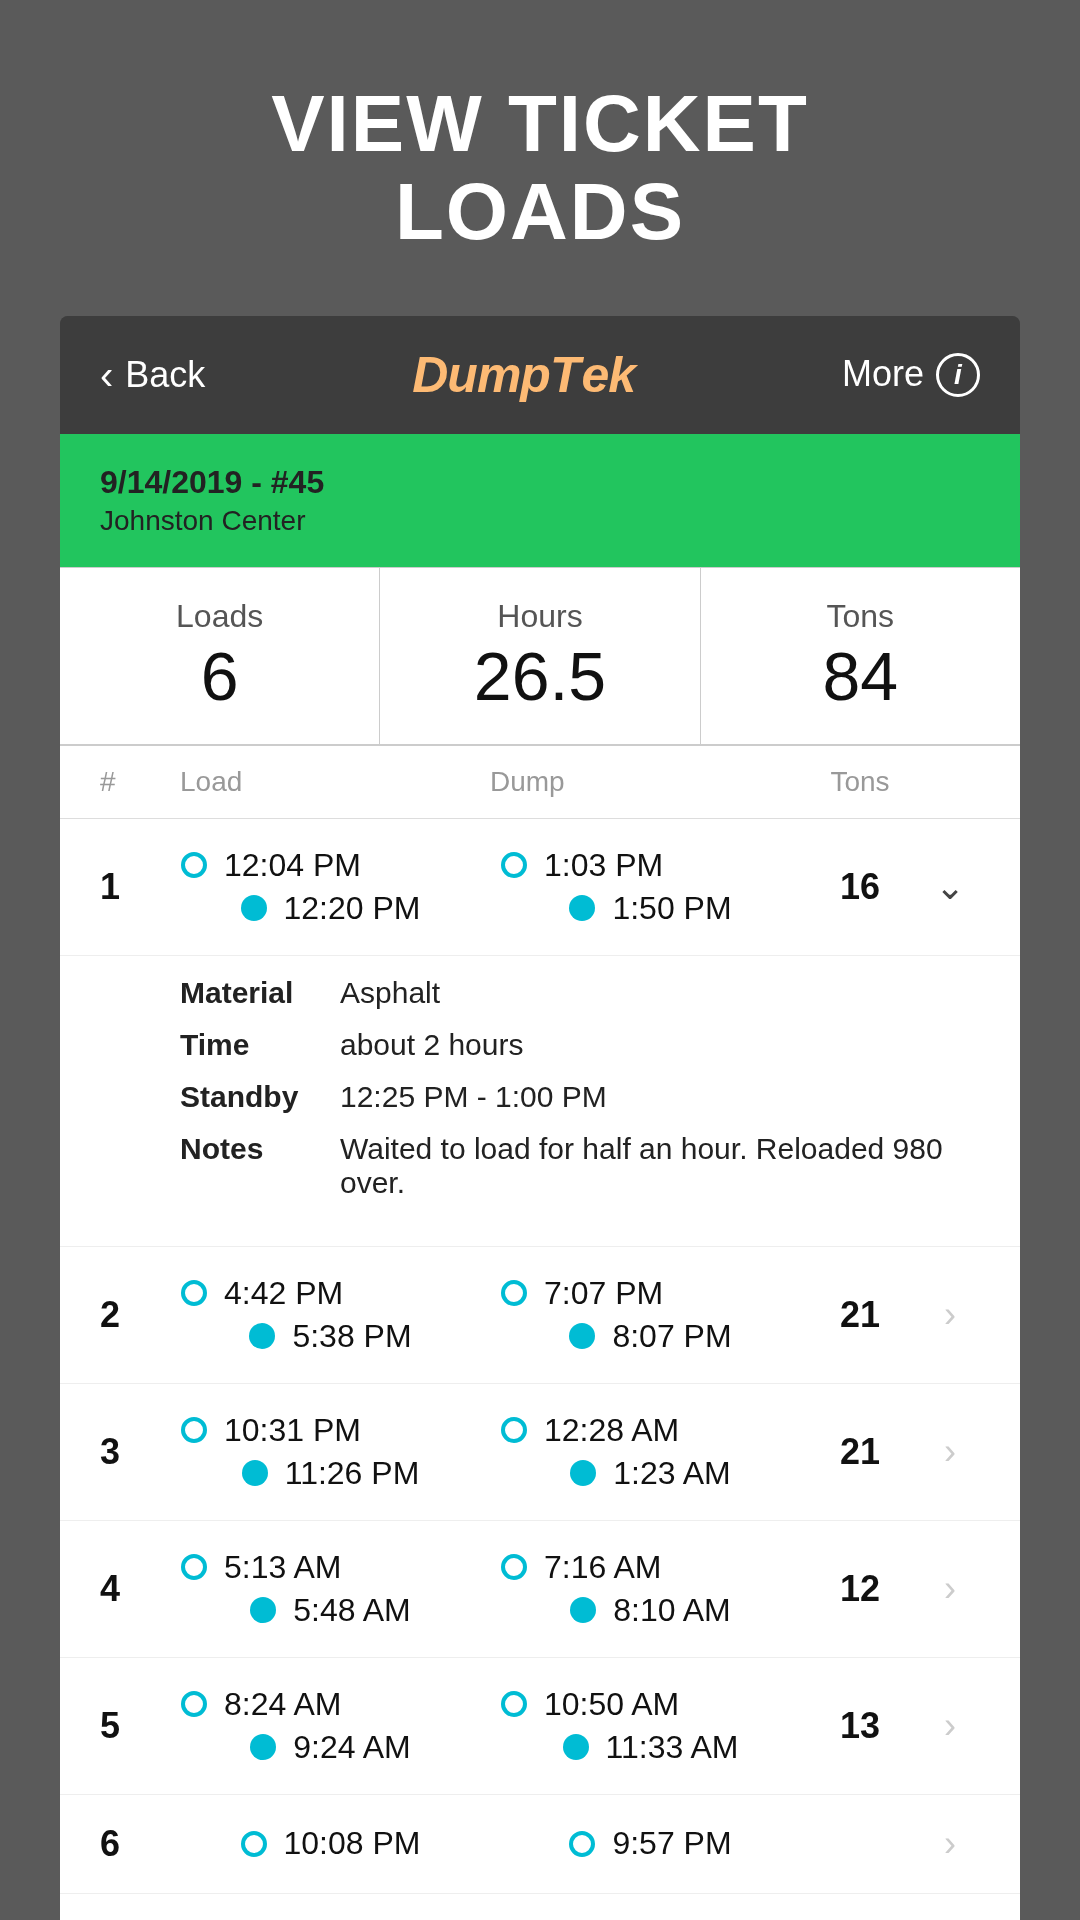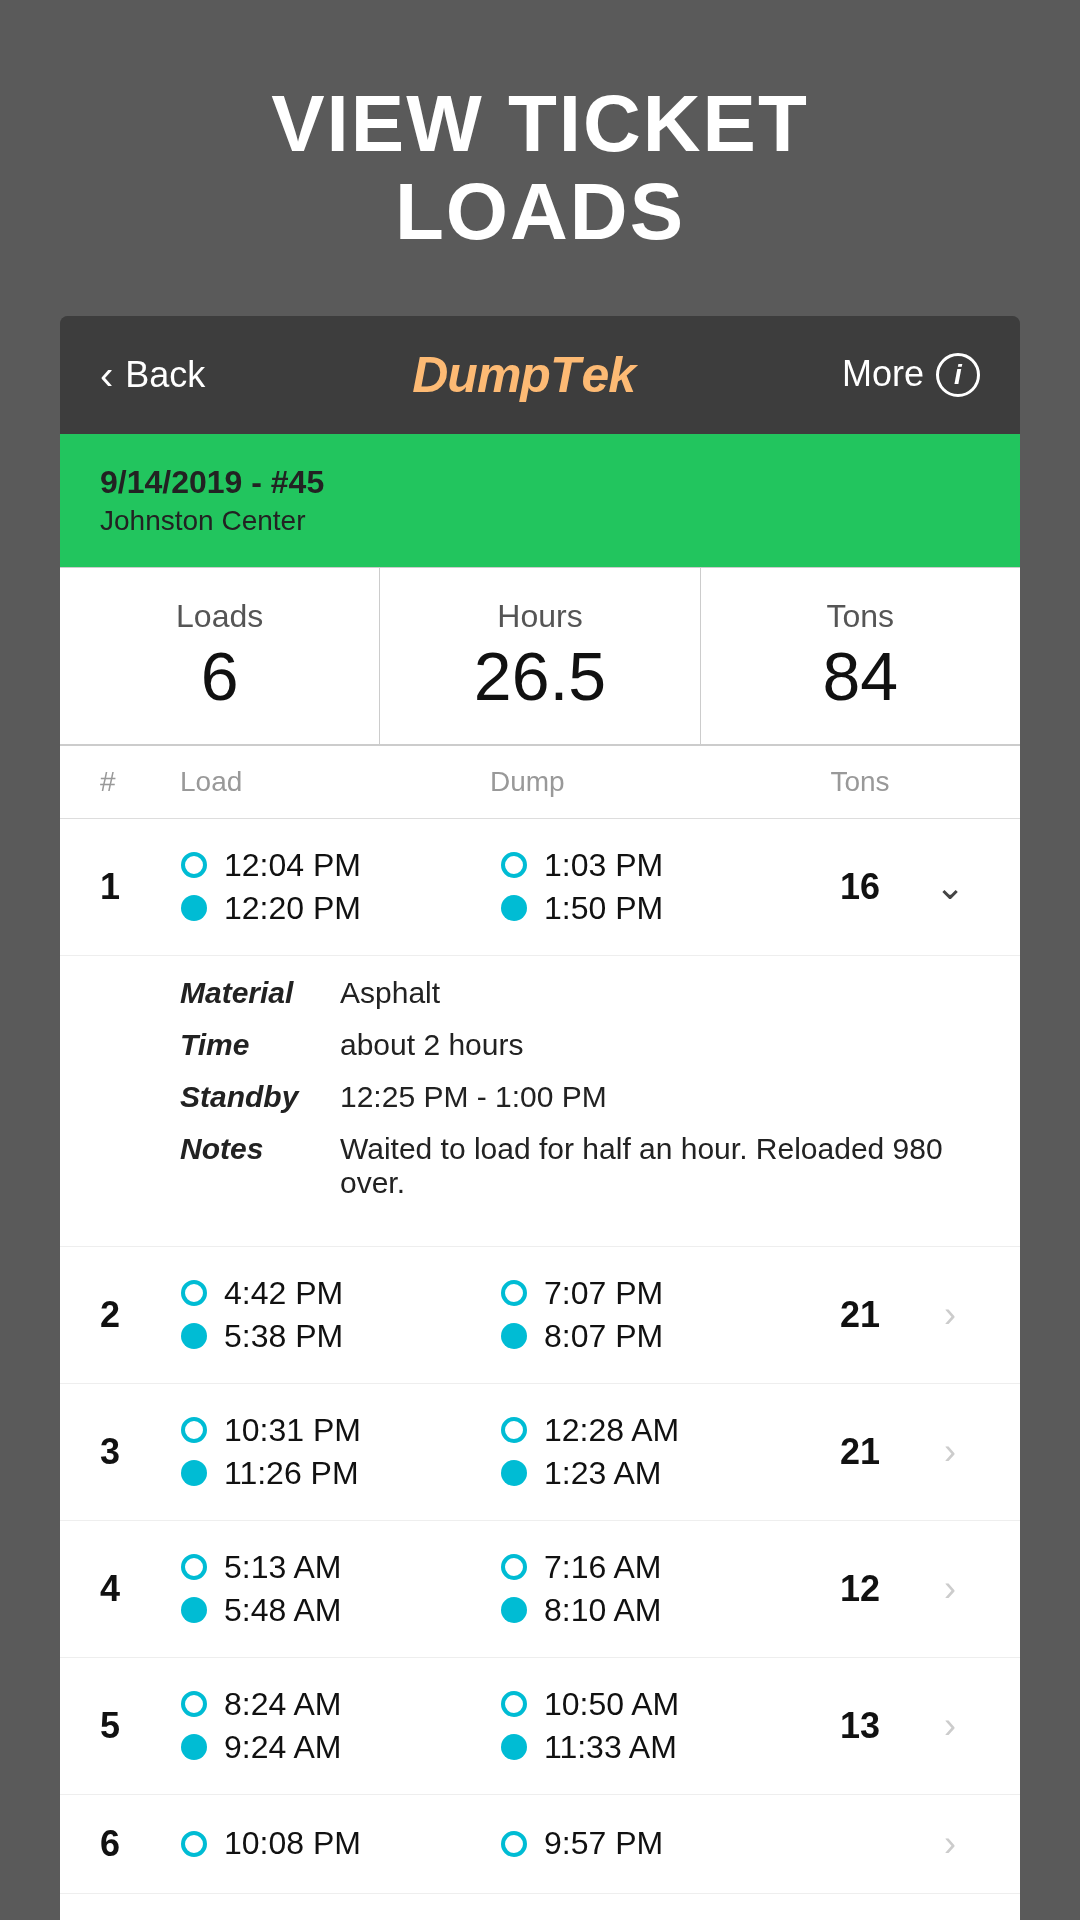--- a/index.html
+++ b/index.html
@@ -191,20 +191,21 @@
       padding-left: 20px;
     }
     .time-entry {
       display: flex;
       align-items: center;
       gap: 16px;
       margin-bottom: 6px;
     }
     .time-entry:last-child {
       margin-bottom: 0;
+      justify-content: center;
     }
     .dot-container {
       width: 28px;
       display: flex;
       align-items: center;
       justify-content: center;
     }
     .dot-open {
       width: 26px;
       height: 26px;
@@ -256,21 +257,20 @@
     .detail-row:last-child {
       margin-bottom: 16px;
       justify-content: space-between;
     }
     .detail-key {
       font-size: 30px;
       font-weight: 700;
       color: #222222;
       width: 160px;
       flex-shrink: 0;
-      font-style: italic;
     }
     .detail-val {
       font-size: 30px;
       color: #222222;
       font-weight: 400;
       flex: 1;
     }
 
     .bottom-spacer {
       height: 40px;

